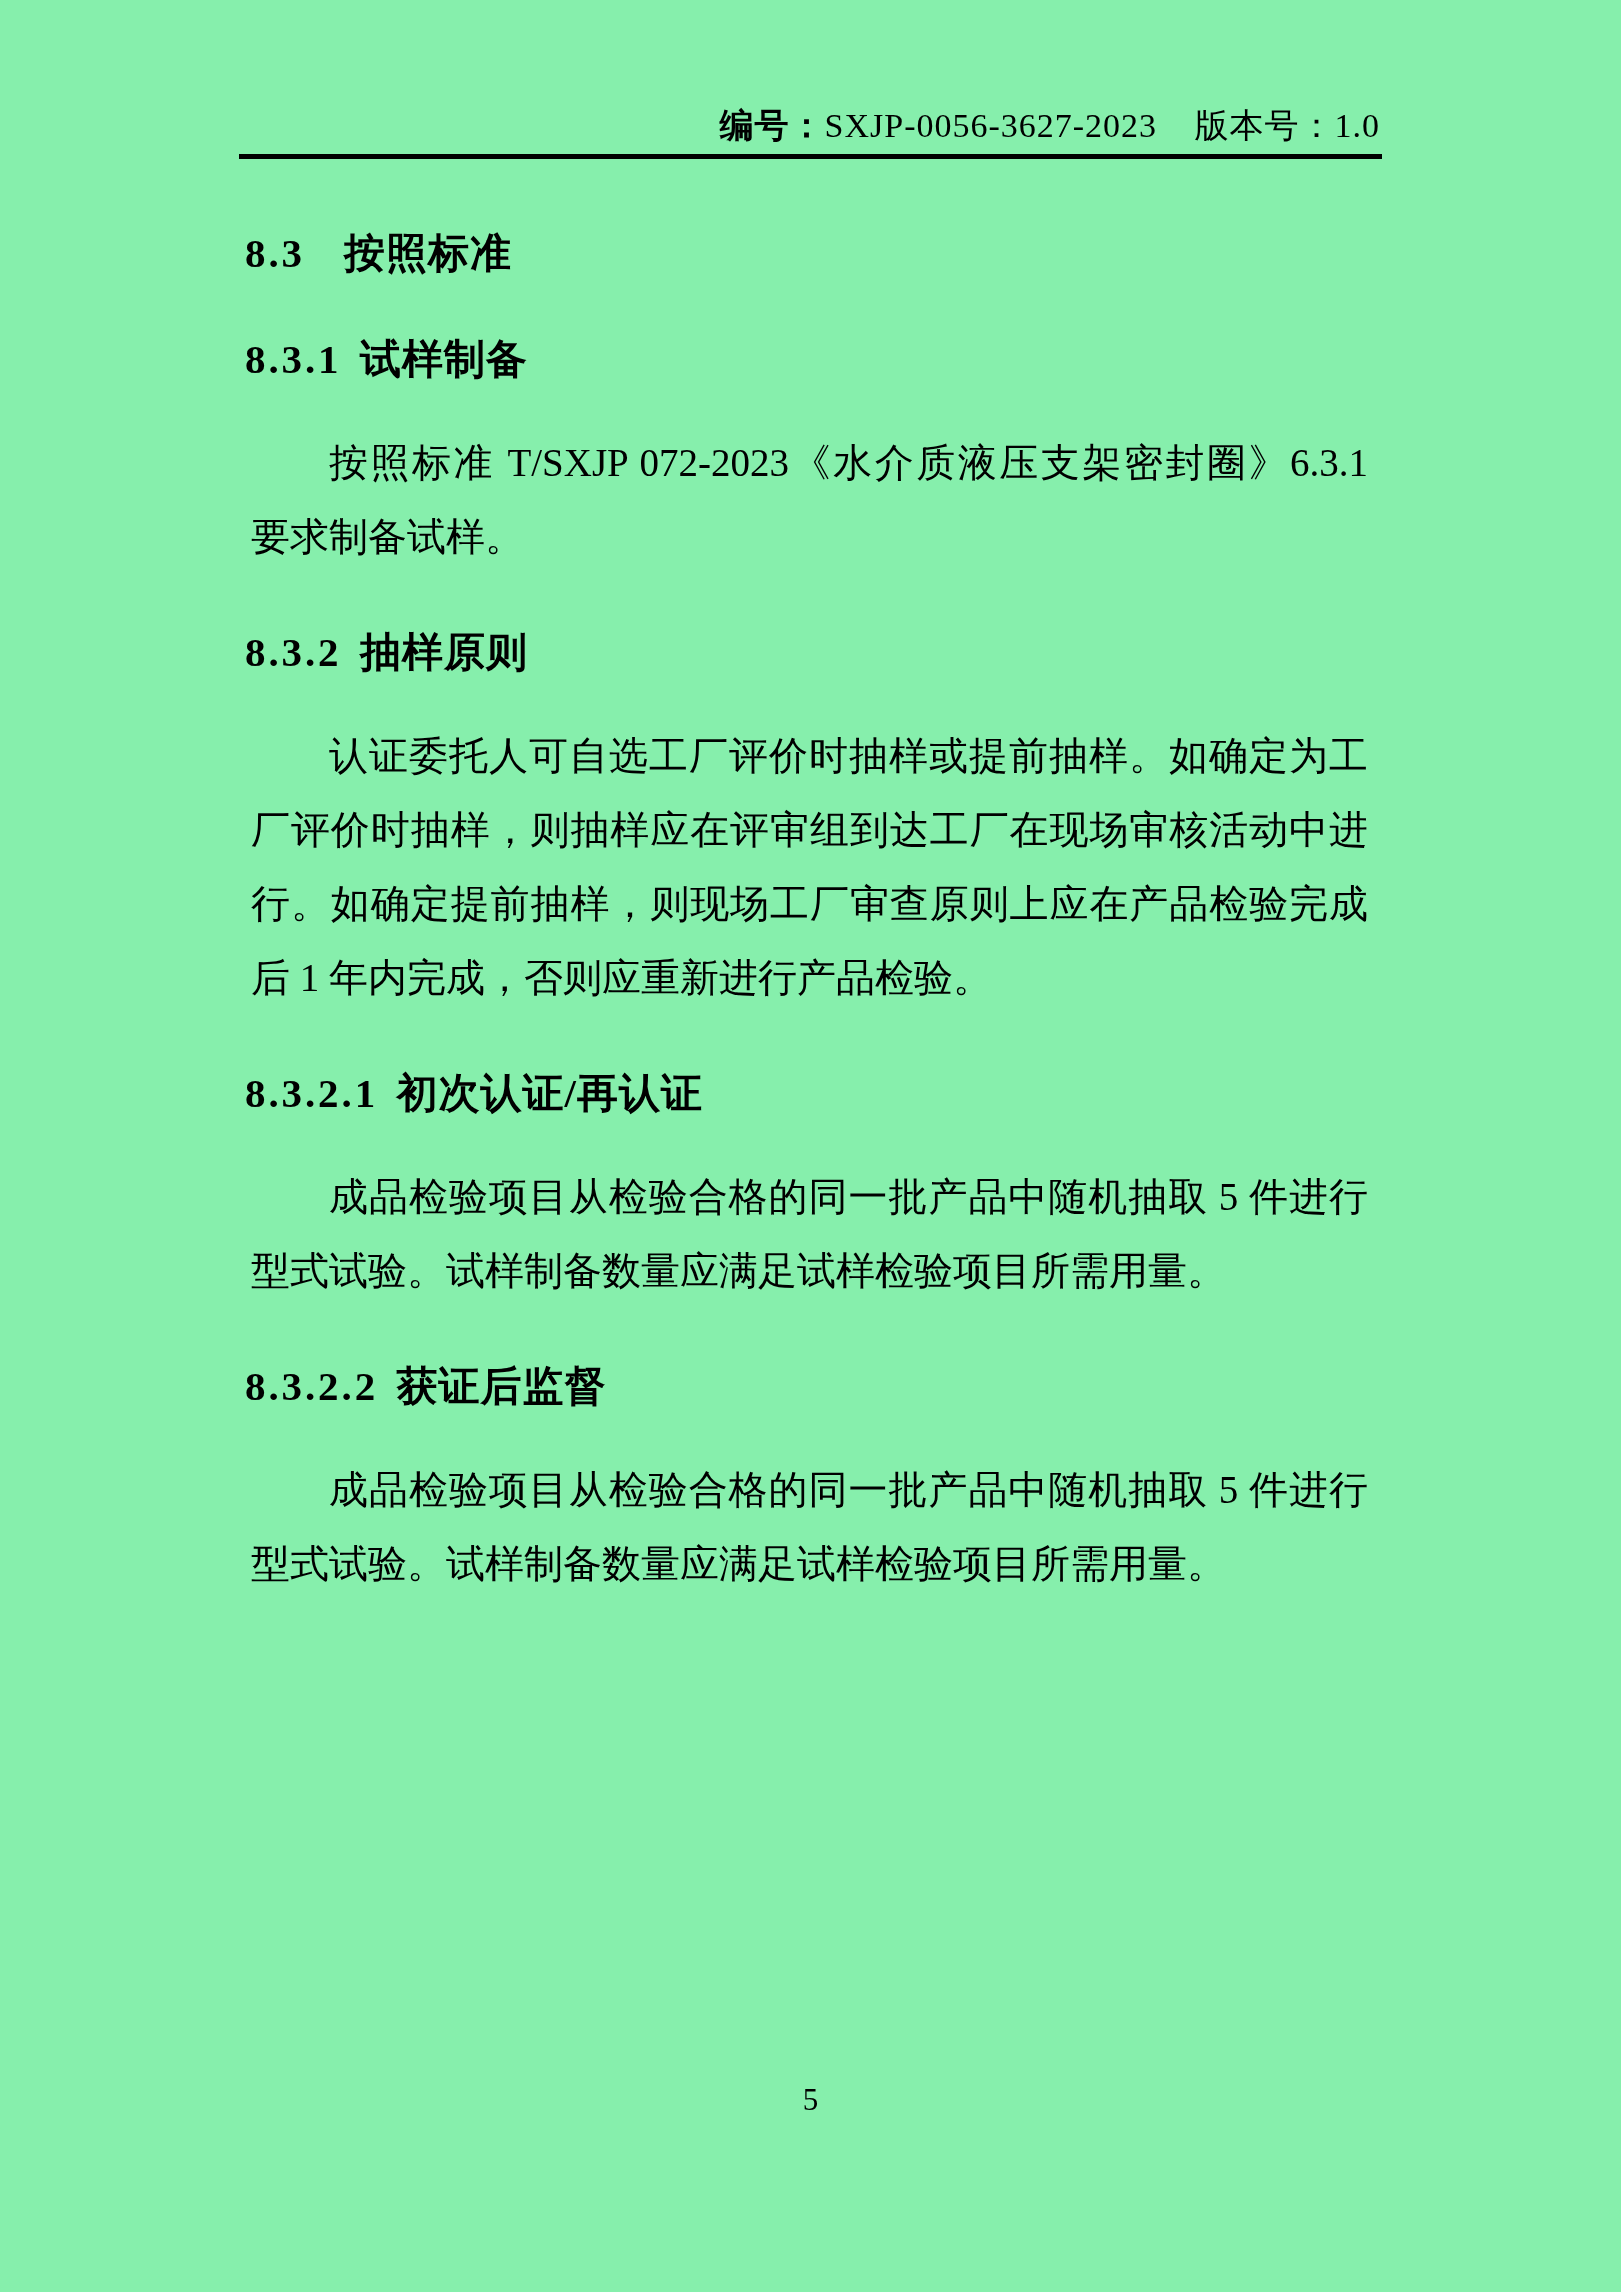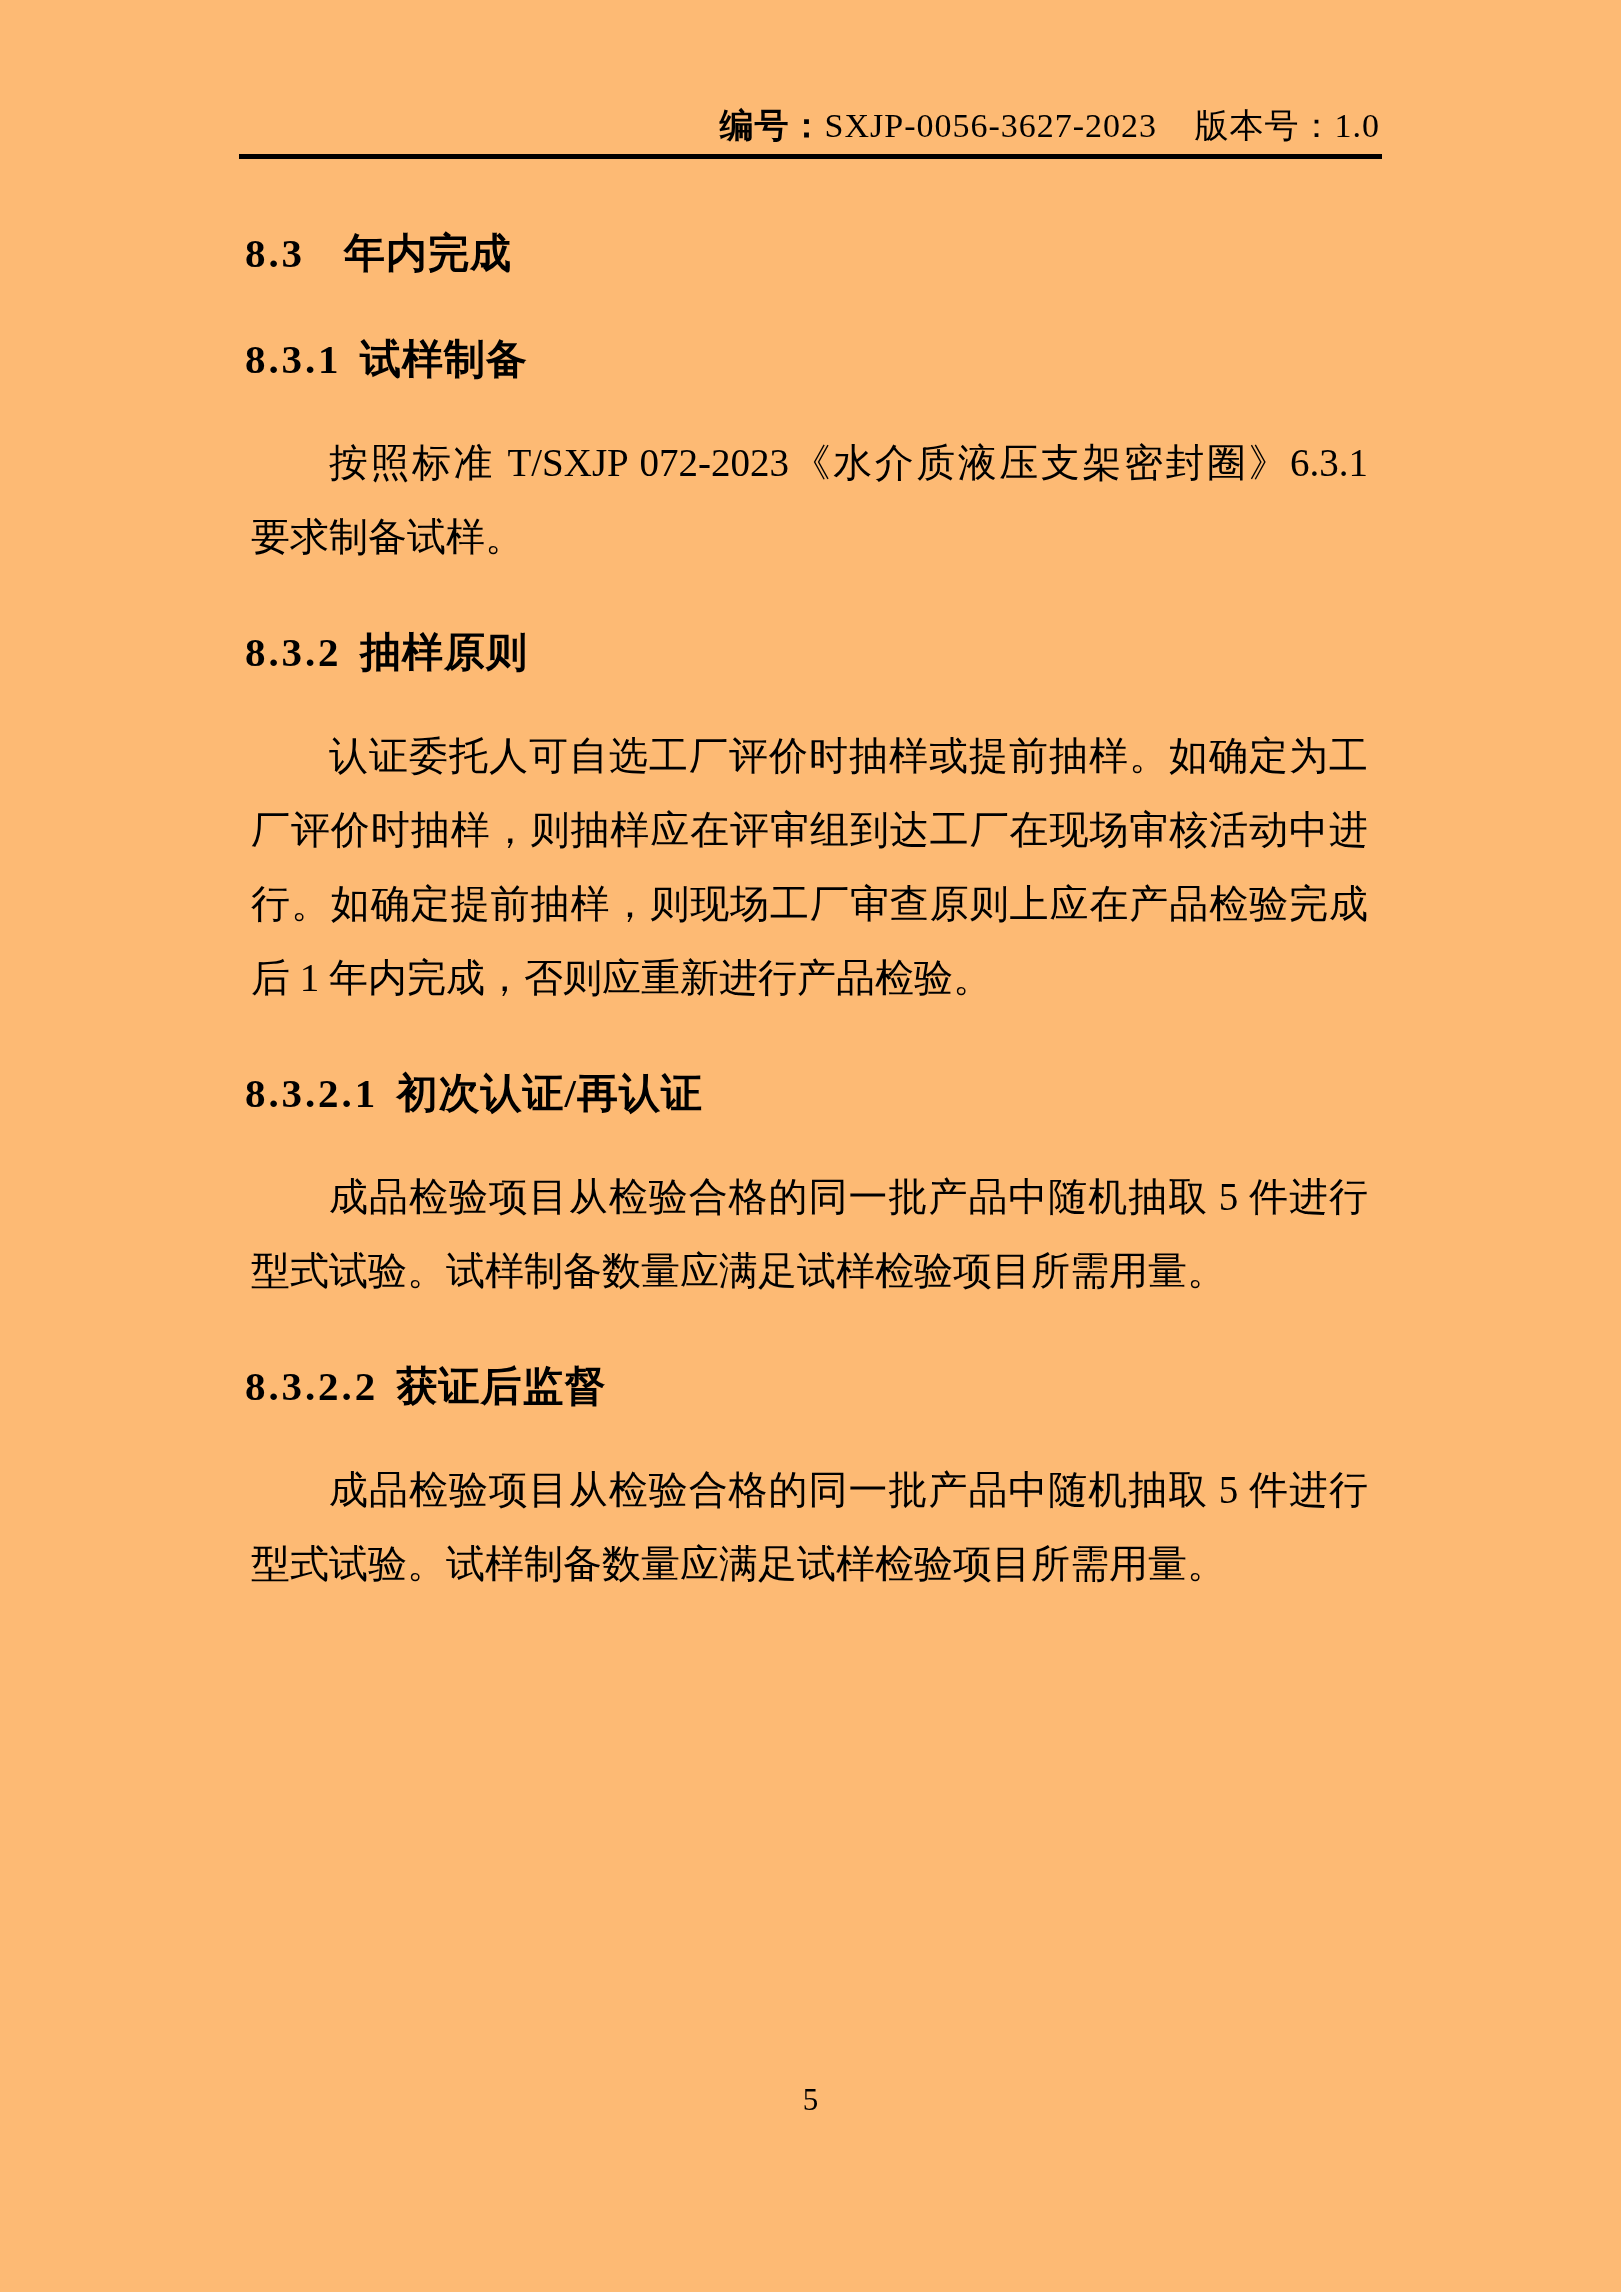--- a/index.html
+++ b/index.html
@@ -4,21 +4,21 @@
 <style>
   html, body {
     margin: 0;
     padding: 0;
     background: #ffffff;
   }
   .page {
     position: relative;
     width: 1621px;
     height: 2293px;
-    background: #fdba74;
+    background: #86efac;
     font-family: "Liberation Serif", "DejaVu Serif", serif;
     color: #000000;
     overflow: hidden;
   }
   
   .doc-header {
     position: absolute;
     top: 102px;
     right: 241px;
     font-size: 34px;
@@ -90,21 +90,21 @@
 <div class="page">
 
   <div class="doc-header">
     <span class="hdr-label-bold">编号：</span><span>SXJP-0056-3627-2023</span><span class="hdr-version-label">版本号：</span><span>1.0</span>
   </div>
   <div class="header-rule"></div>
 
   <div class="content">
 
     <h2 class="sec-heading first">
-      <span class="sec-num gap-wide">8.3</span><span>年内完成</span>
+      <span class="sec-num gap-wide">8.3</span><span>按照标准</span>
     </h2>
 
     <h2 class="sec-heading">
       <span class="sec-num gap-norm">8.3.1</span><span>试样制备</span>
     </h2>
     <p class="body-para after-heading">按照标准 T/SXJP 072-2023《水介质液压支架密封圈》6.3.1 要求制备试样。</p>
 
     <h2 class="sec-heading">
       <span class="sec-num gap-norm">8.3.2</span><span>抽样原则</span>
     </h2>

